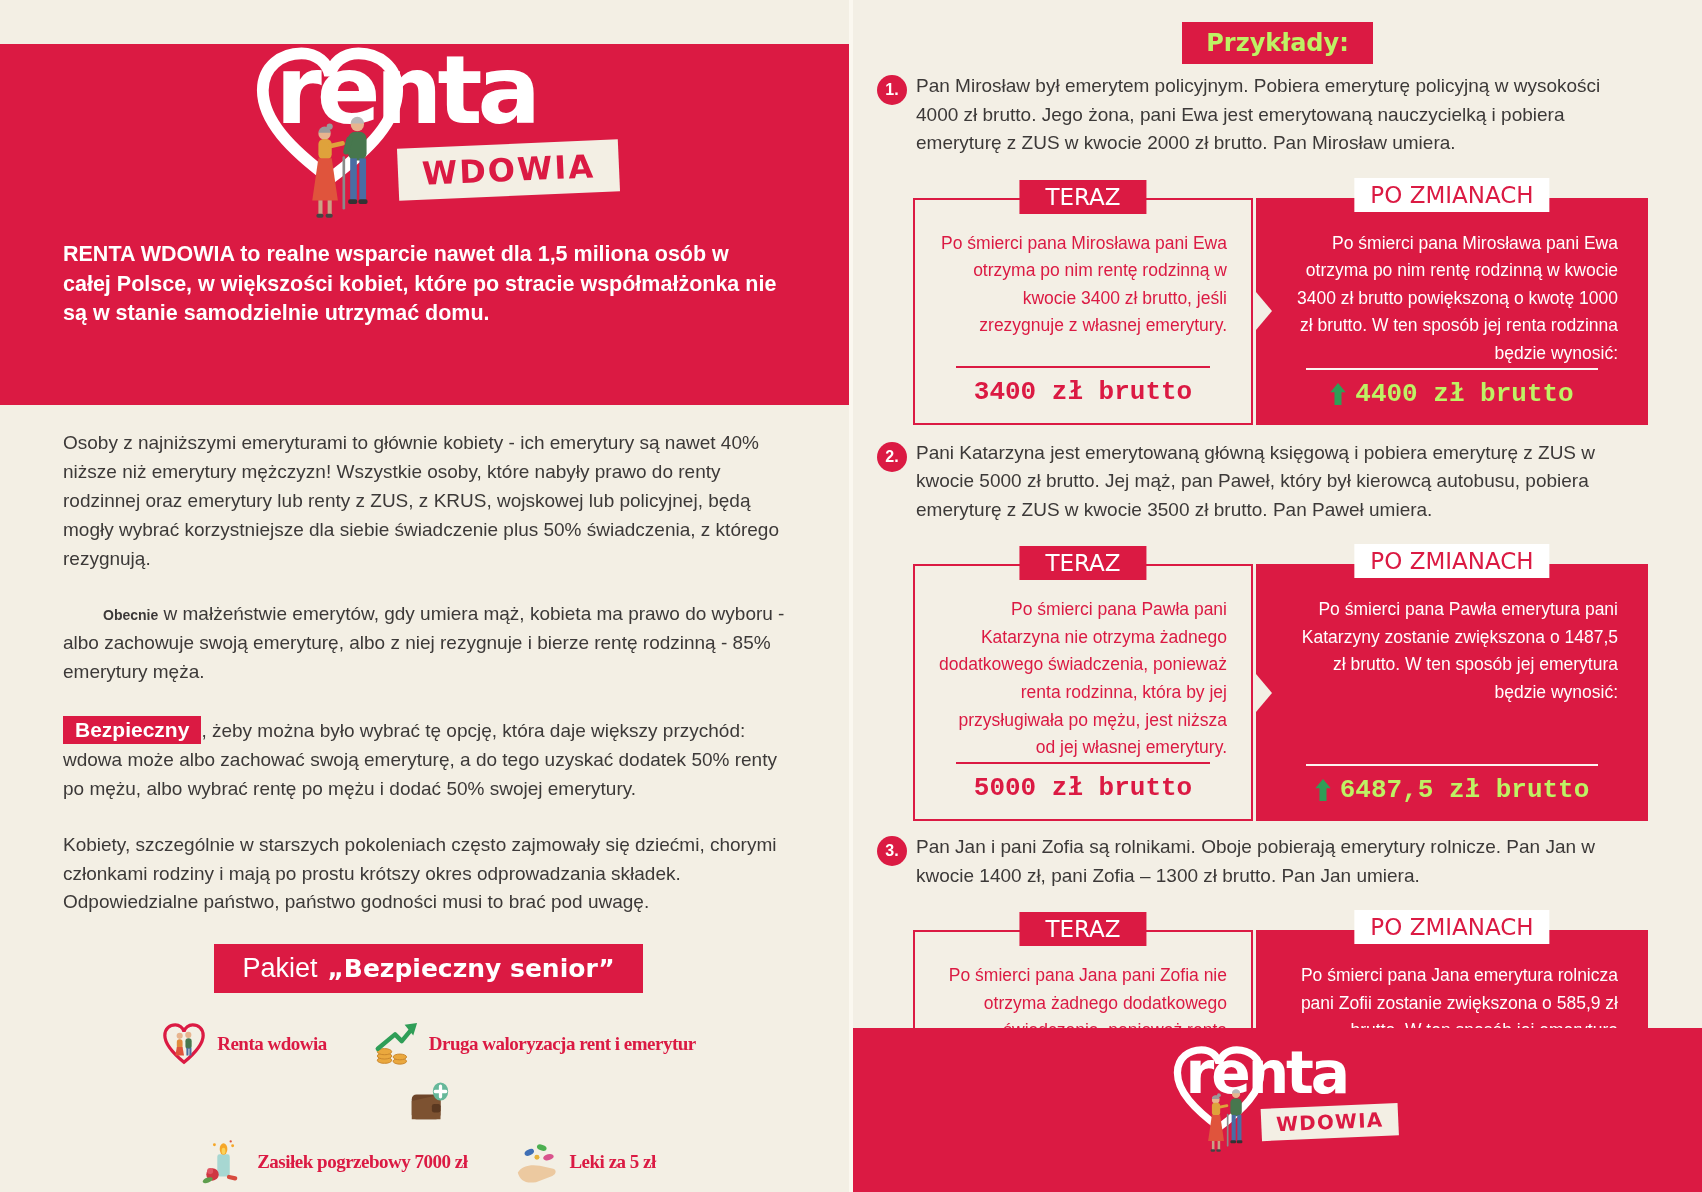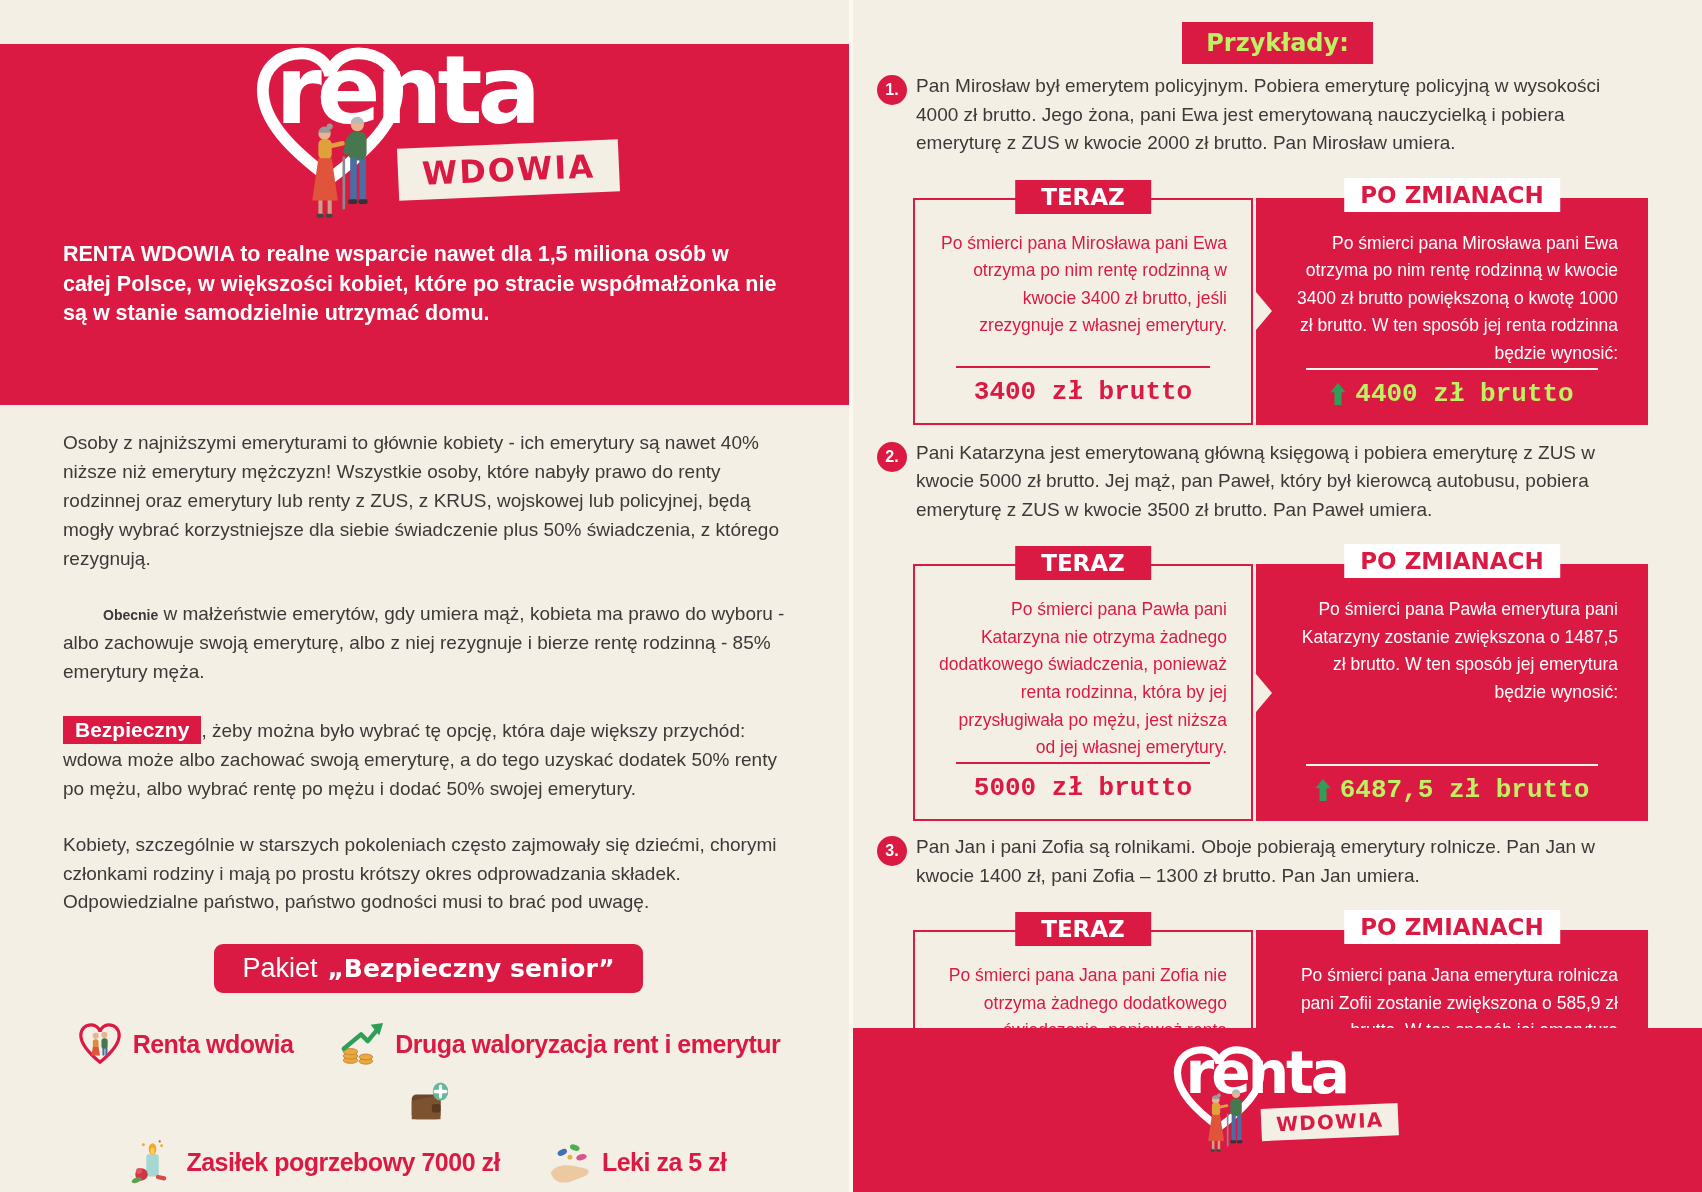--- a/index.html
+++ b/index.html
@@ -28,49 +28,49 @@
   .logo-couple{position:absolute;left:52px;top:60px;width:82px;height:120px;}
   .logo.small{transform:scale(0.62);transform-origin:center top;margin:16px auto 0;}
 
   .intro{margin:16px 70px 0 63px;color:#fff;font-size:21.5px;font-weight:700;line-height:1.38;}
 
   .left-body{padding:24px 55px 0 63px;}
   .left-body p{font-size:19px;line-height:1.52;color:var(--dark);margin:0 0 27px;}
   .bold-lead{font-weight:700;font-size:14px;margin-left:40px;}
   .prop-badge{background:var(--red);color:#fff;font-weight:700;font-size:21px;padding:2px 12px 3px;}
 
-  .pakiet{display:table;margin:4px auto 0;background:var(--red);color:#fff;font-size:27px;padding:9px 28px;border-radius:9px;}
+  .pakiet{display:table;margin:4px auto 0;background:var(--red);color:#fff;font-size:27px;padding:9px 28px;}
   .pakiet .pk-prefix{font-weight:400;margin-right:10px;}
   .pakiet .pk-title{font-weight:800;font-family:"DejaVu Sans",sans-serif;font-size:25px;}
 
   .benefits{margin-top:28px;display:flex;flex-direction:column;gap:13px;align-items:center;}
   .benefit-row{display:flex;gap:46px;justify-content:center;align-items:center;}
   .benefit{display:flex;align-items:center;gap:10px;}
   .benefit svg{width:46px;height:46px;flex:0 0 46px;}
-  .benefit .lbl{color:var(--red);font-weight:800;font-size:25px;font-family:Liberation Sans, sans-serif;letter-spacing:-0.5px;white-space:nowrap;}
+  .benefit .lbl{color:var(--red);font-weight:800;font-size:19px;font-family:Liberation Serif, serif;letter-spacing:-0.5px;white-space:nowrap;}
 
   
   .right-panel{flex:1;height:100%;background:var(--cream-r);position:relative;}
   .przyklady{display:table;margin:22px auto 0;background:var(--red);color:#bef264;font-family:"DejaVu Sans",sans-serif;font-size:24px;font-weight:800;padding:7px 24px;}
 
   .example{margin:8px 54px 0 24px;}
   .example:nth-of-type(2){margin-top:14px;}
   .example:nth-of-type(3){margin-top:12px;}
   .ex-head{display:flex;gap:9px;align-items:flex-start;}
   .num{width:30px;height:30px;border-radius:50%;background:var(--red);color:#fff;font-weight:700;font-size:16px;display:flex;align-items:center;justify-content:center;flex:0 0 30px;margin-top:3px;}
   .ex-text{font-size:19px;line-height:1.5;color:var(--dark);max-width:700px;}
 
   .boxes{display:flex;margin:40px 0 0 36px;}
   .example:nth-of-type(1) .boxes{min-height:172px;}
   .example:nth-of-type(2) .boxes{min-height:192px;}
   .example:nth-of-type(3) .boxes{min-height:200px;}
   .box{position:relative;display:flex;flex-direction:column;}
   .box.teraz{flex:0 0 340px;border:2px solid var(--red);background:var(--cream-r);padding:30px 24px 16px;margin-right:3px;}
   .box.po{flex:1;background:var(--red);padding:32px 30px 16px;}
-  .box .label{position:absolute;top:-20px;left:50%;transform:translateX(-50%);font-family:"DejaVu Sans",sans-serif;font-weight:700;font-size:23px;padding:4px 26px;white-space:nowrap;}
+  .box .label{position:absolute;top:-20px;left:50%;transform:translateX(-50%);font-family:"DejaVu Sans",sans-serif;font-weight:400;font-size:23px;padding:4px 26px;white-space:nowrap;}
   .teraz .label{background:var(--red);color:#fff;}
   .po .label{background:#fff;color:var(--red);padding:4px 16px;}
   .teraz .body{color:var(--red);}
   .po .body{color:#fff;}
   .box .body{text-align:right;font-size:17.5px;line-height:1.58;margin:0;}
   .sep{margin:auto auto 0;width:88%;border-top:2px solid var(--red);padding-top:0;}
   .po .sep{border-top:2px solid #fdf3f0;}
   .amount{text-align:center;font-family:Liberation Mono, monospace;font-weight:800;font-size:26px;margin-top:9px;color:var(--red);display:flex;align-items:center;justify-content:center;gap:9px;}
   .po .amount{color:#bef264;}
   .po::before{content:"";position:absolute;left:0;top:50%;transform:translateY(-50%);width:0;height:0;border-top:19px solid transparent;border-bottom:19px solid transparent;border-left:16px solid var(--cream-r);}

